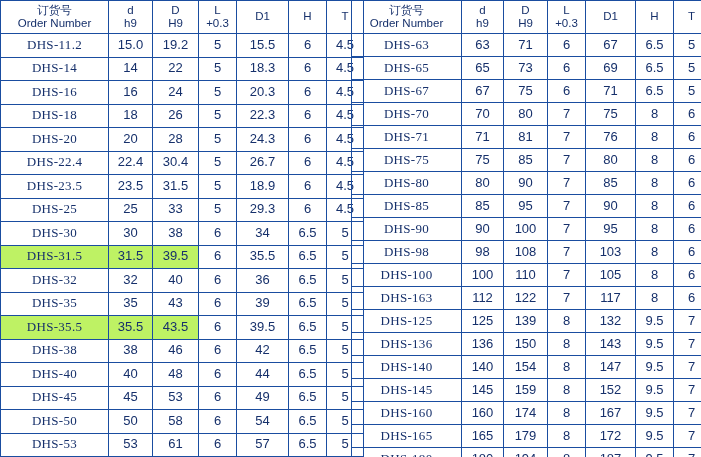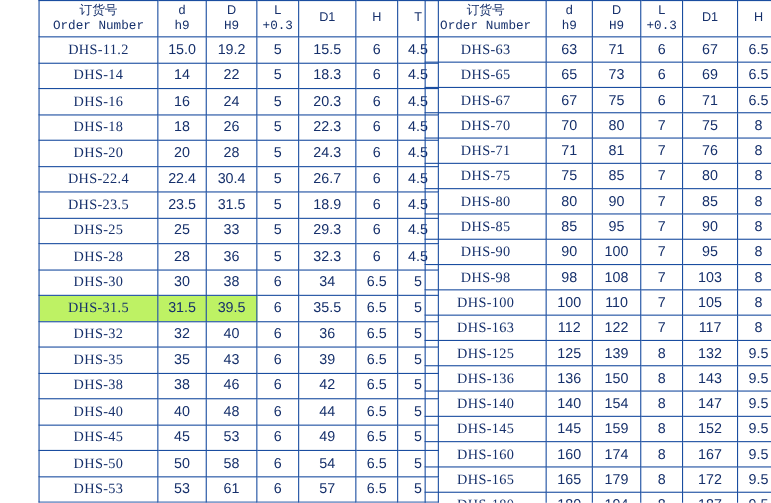--- a/index.html
+++ b/index.html
@@ -14,21 +14,20 @@
     overflow: hidden;
   }
   .sheet {
     display: flex;
     width: 701px;
     height: 457px;
     box-sizing: border-box;
   }
   .table-wrap {
     box-sizing: border-box;
-    padding-left: 35px;
   }
   .table-wrap.left {
     width: 351px;
   }
   .table-wrap.right {
     width: 350px;
   }
   table {
     border-collapse: collapse;
     table-layout: fixed;
@@ -44,21 +43,21 @@
     padding: 0;
     line-height: 1.15;
     white-space: nowrap;
   }
   thead th {
     height: 32px;
     font-weight: normal;
     font-size: 11.5px;
   }
   thead th .l1 { display: block; }
-  thead th .l2 { display: block; font-family: Liberation Mono, monospace; }
+  thead th .l2 { display: block; }
   tbody td {
     height: 22px;
     font-size: 13px;
   }
   
   .left col.c0 { width: 108px; }
   .left col.c1 { width: 44px; }
   .left col.c2 { width: 46px; }
   .left col.c3 { width: 38px; }
   .left col.c4 { width: 52px; }
@@ -192,29 +191,20 @@
           <tr>
             <td class="order-cell">DHS-25</td>
             <td>25</td>
             <td>33</td>
             <td>5</td>
             <td>29.3</td>
             <td>6</td>
             <td>4.5</td>
           </tr>
           <tr>
-            <td class="order-cell">DHS-28</td>
-            <td>28</td>
-            <td>36</td>
-            <td>5</td>
-            <td>32.3</td>
-            <td>6</td>
-            <td>4.5</td>
-          </tr>
-          <tr>
             <td class="order-cell">DHS-30</td>
             <td>30</td>
             <td>38</td>
             <td>6</td>
             <td>34</td>
             <td>6.5</td>
             <td>5</td>
           </tr>
           <tr>
             <td class="order-cell hl">DHS-31.5</td>
@@ -233,20 +223,29 @@
             <td>36</td>
             <td>6.5</td>
             <td>5</td>
           </tr>
           <tr>
             <td class="order-cell">DHS-35</td>
             <td>35</td>
             <td>43</td>
             <td>6</td>
             <td>39</td>
+            <td>6.5</td>
+            <td>5</td>
+          </tr>
+          <tr>
+            <td class="order-cell hl">DHS-35.5</td>
+            <td class="hl">35.5</td>
+            <td class="hl">43.5</td>
+            <td>6</td>
+            <td>39.5</td>
             <td>6.5</td>
             <td>5</td>
           </tr>
           <tr>
             <td class="order-cell">DHS-38</td>
             <td>38</td>
             <td>46</td>
             <td>6</td>
             <td>42</td>
             <td>6.5</td>

